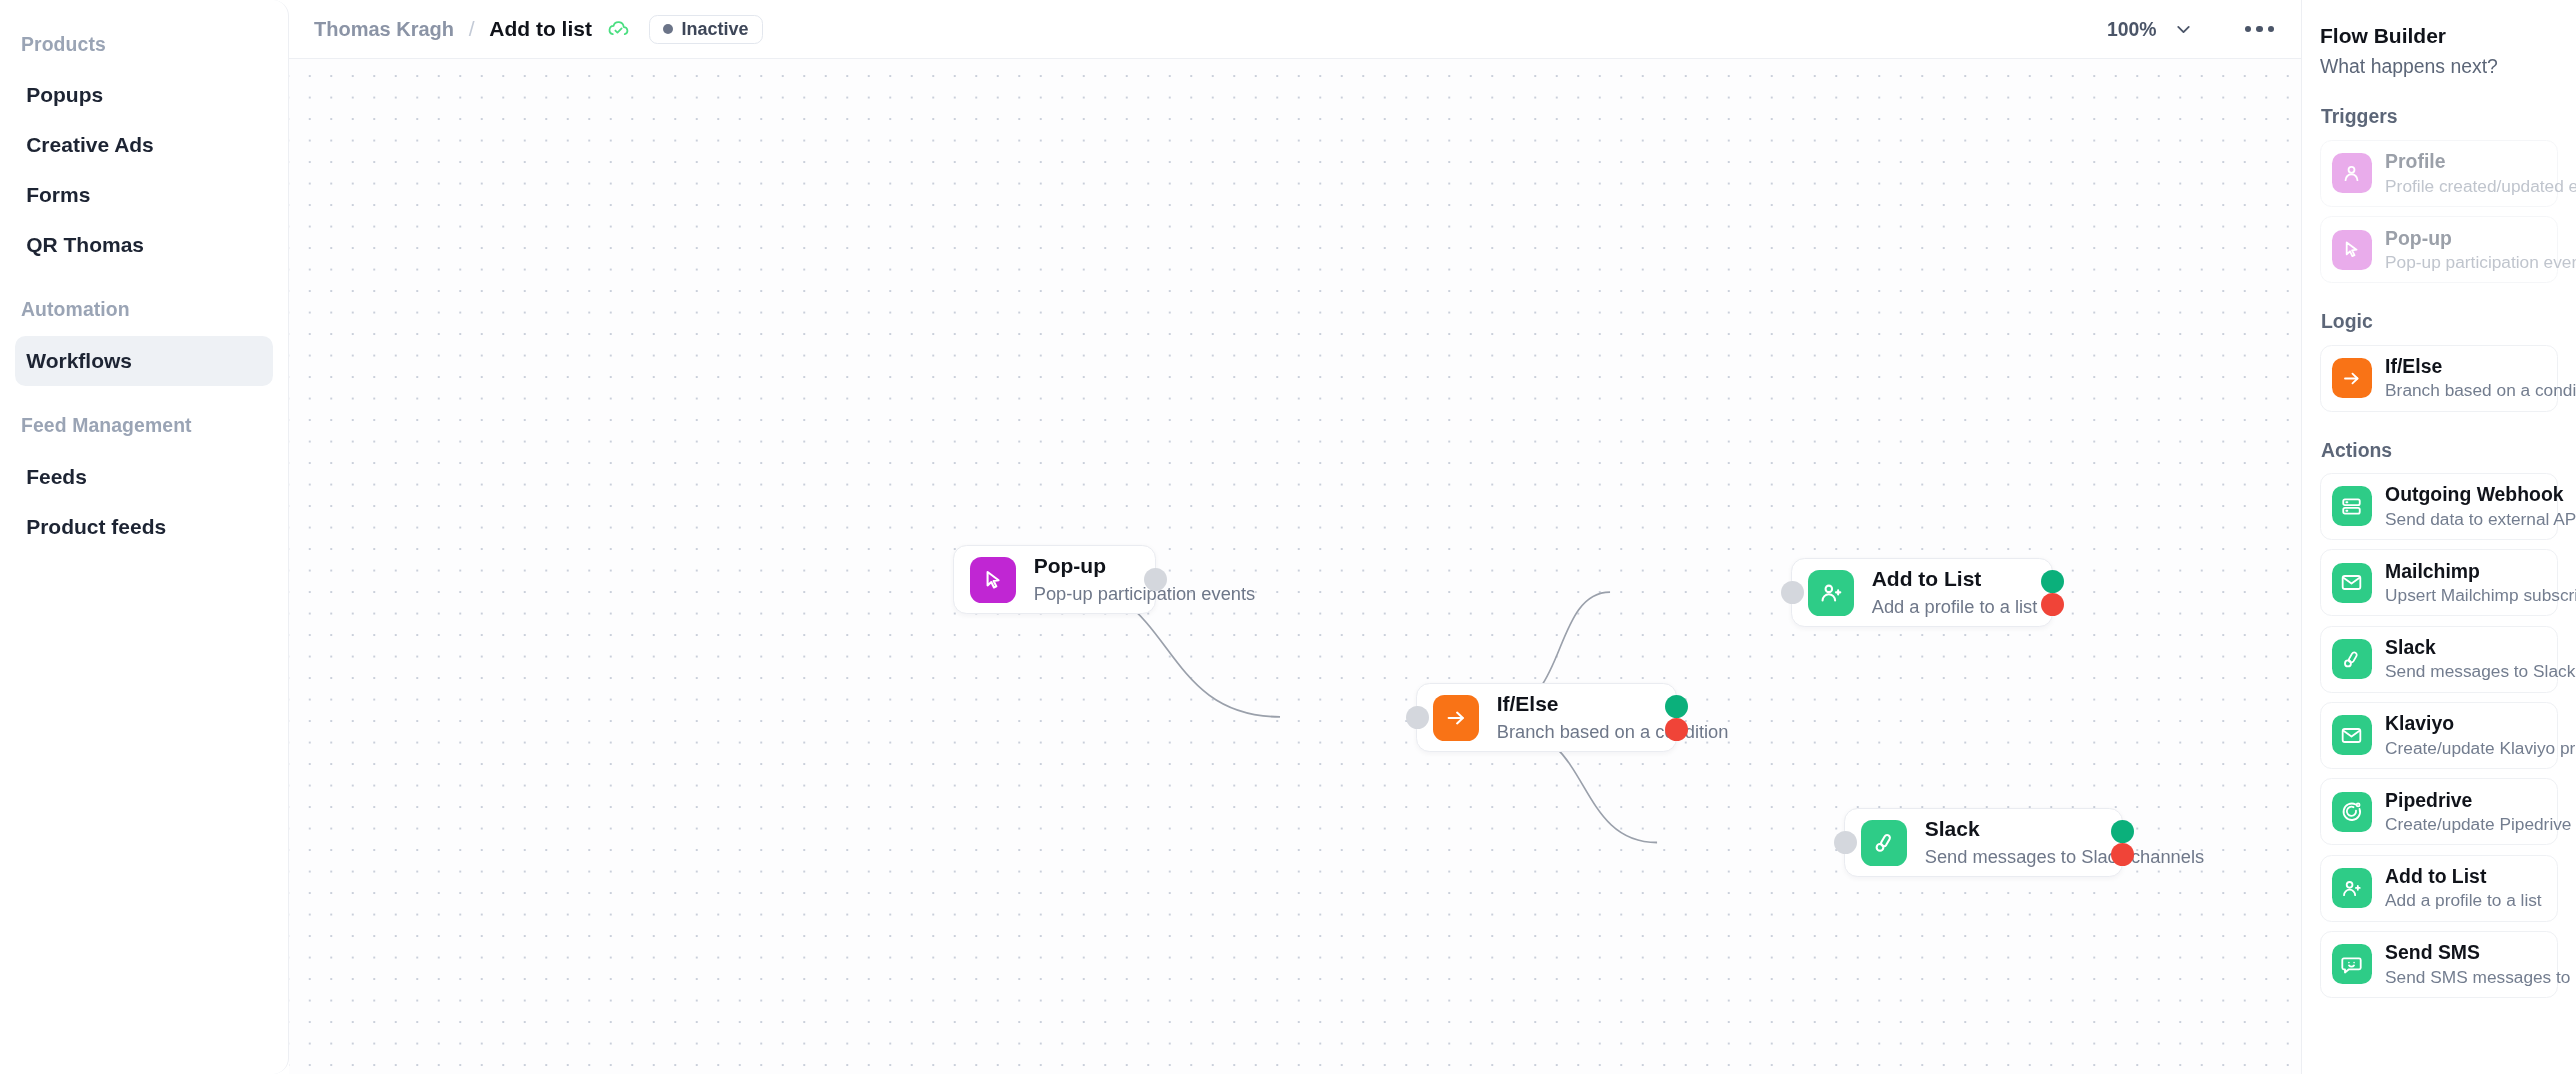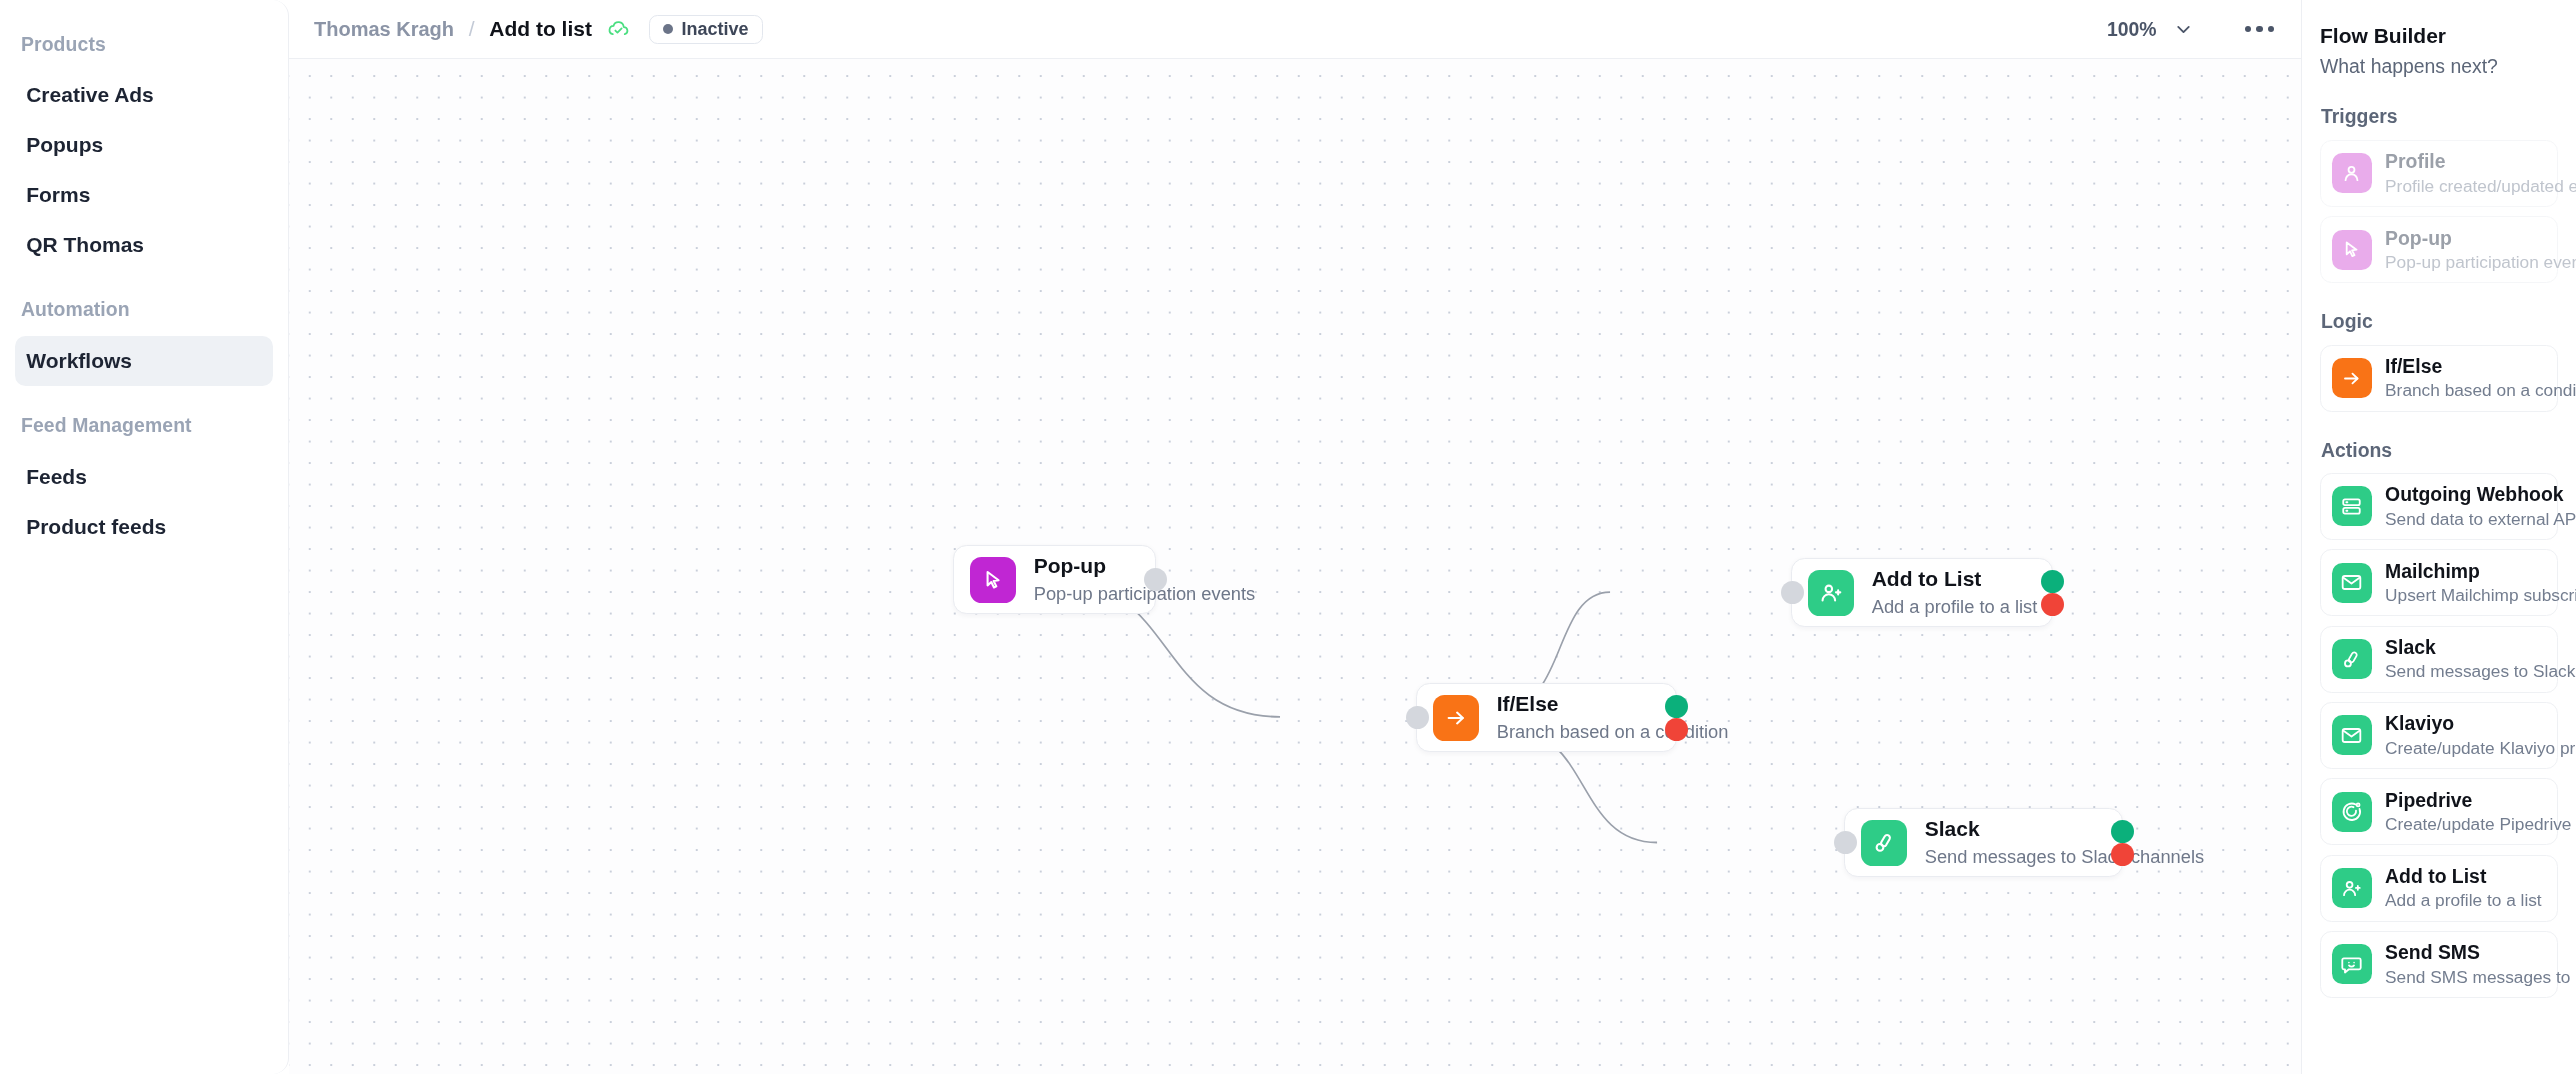--- a/index.html
+++ b/index.html
@@ -134,22 +134,22 @@
   .panel-item.muted .pi-sub { color: #9aa2b0; }
 </style>
 </head>
 <body>
 
 <div class="app">
 
   <aside class="sidebar" id="sidebar">
       <div class="nav-section">
         <div class="nav-section-label">Products</div>
+        <div class="nav-item">Popups</div>
         <div class="nav-item">Creative Ads</div>
-        <div class="nav-item">Popups</div>
         <div class="nav-item">Forms</div>
         <div class="nav-item">QR Thomas</div>
       </div>
       <div class="nav-section">
         <div class="nav-section-label">Automation</div>
         <div class="nav-item active">Workflows</div>
       </div>
       <div class="nav-section">
         <div class="nav-section-label">Feed Management</div>
         <div class="nav-item">Feeds</div>

